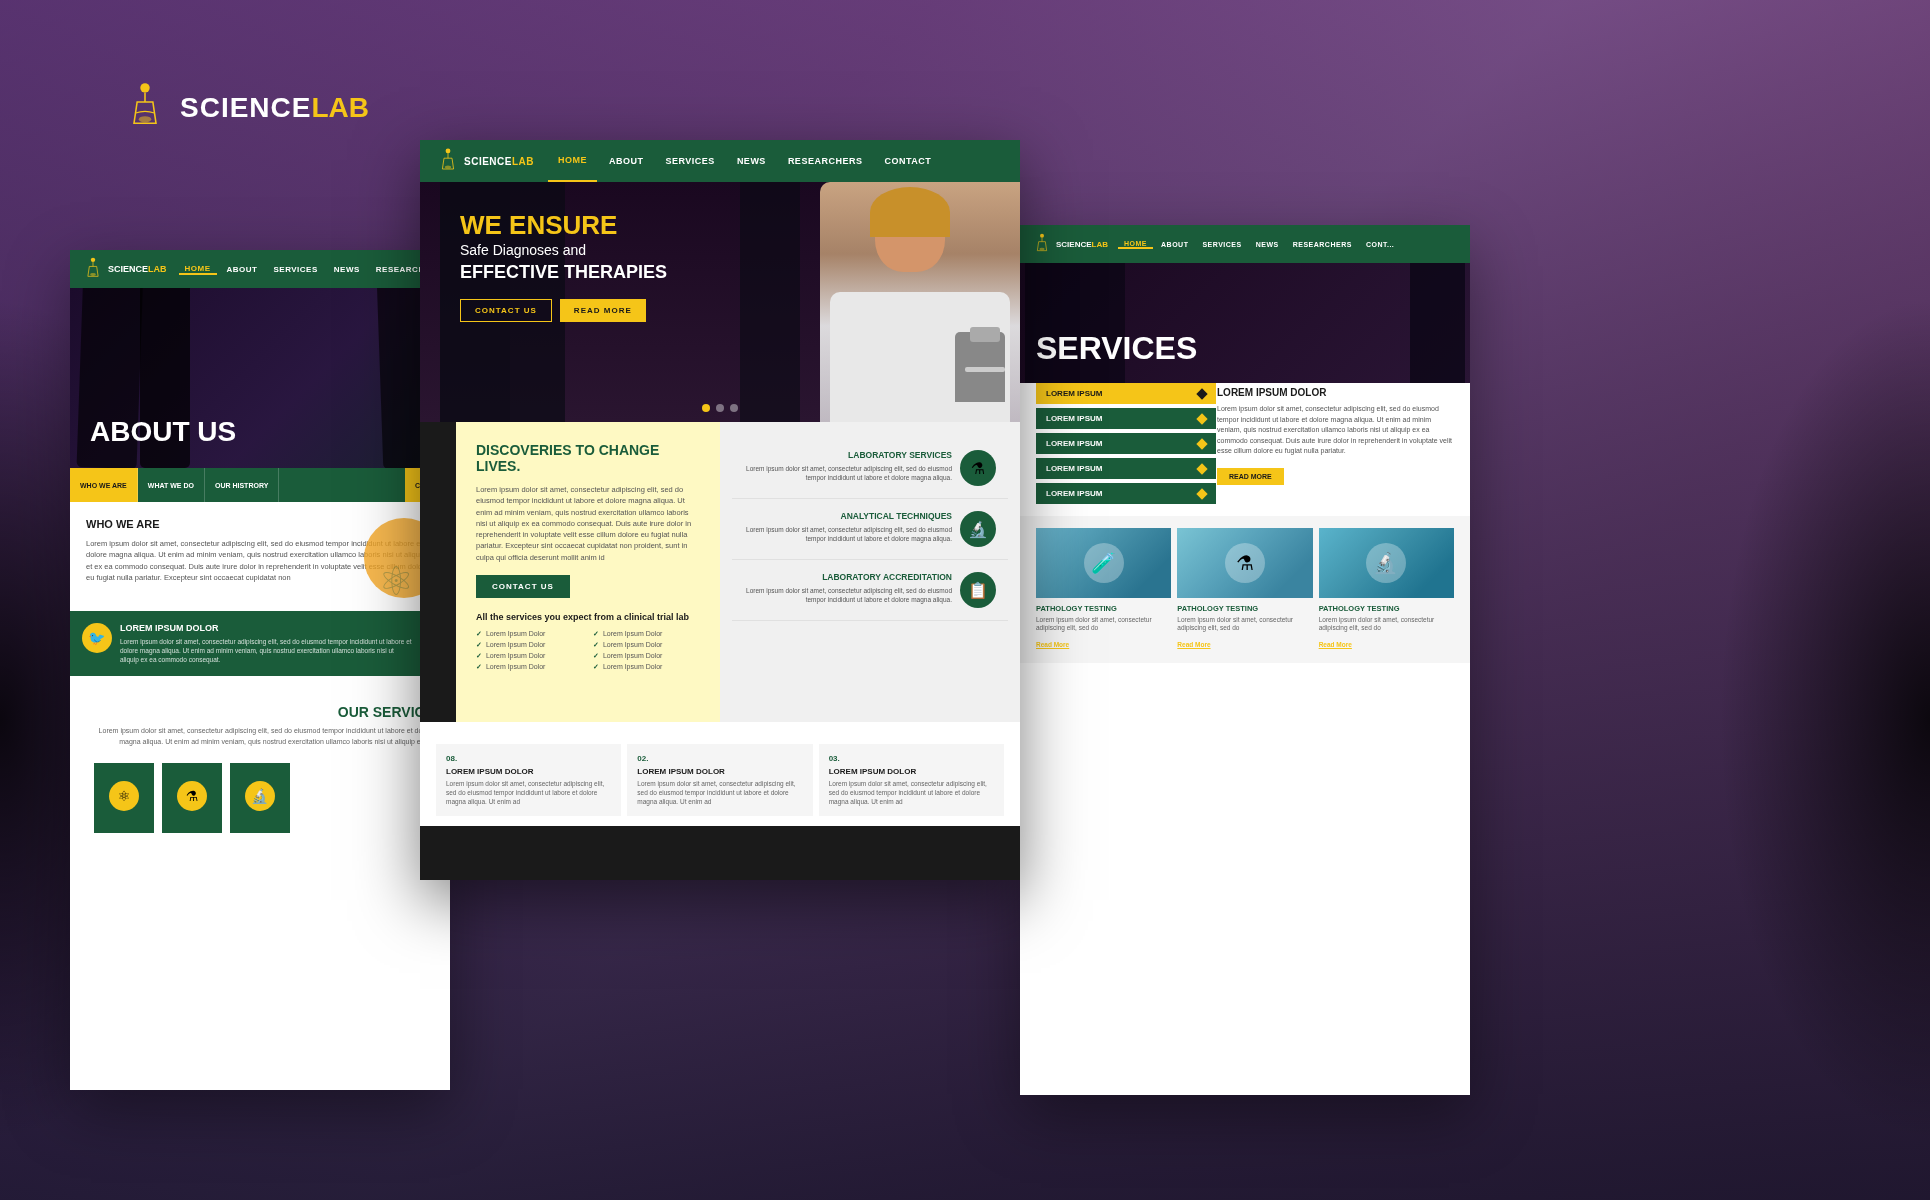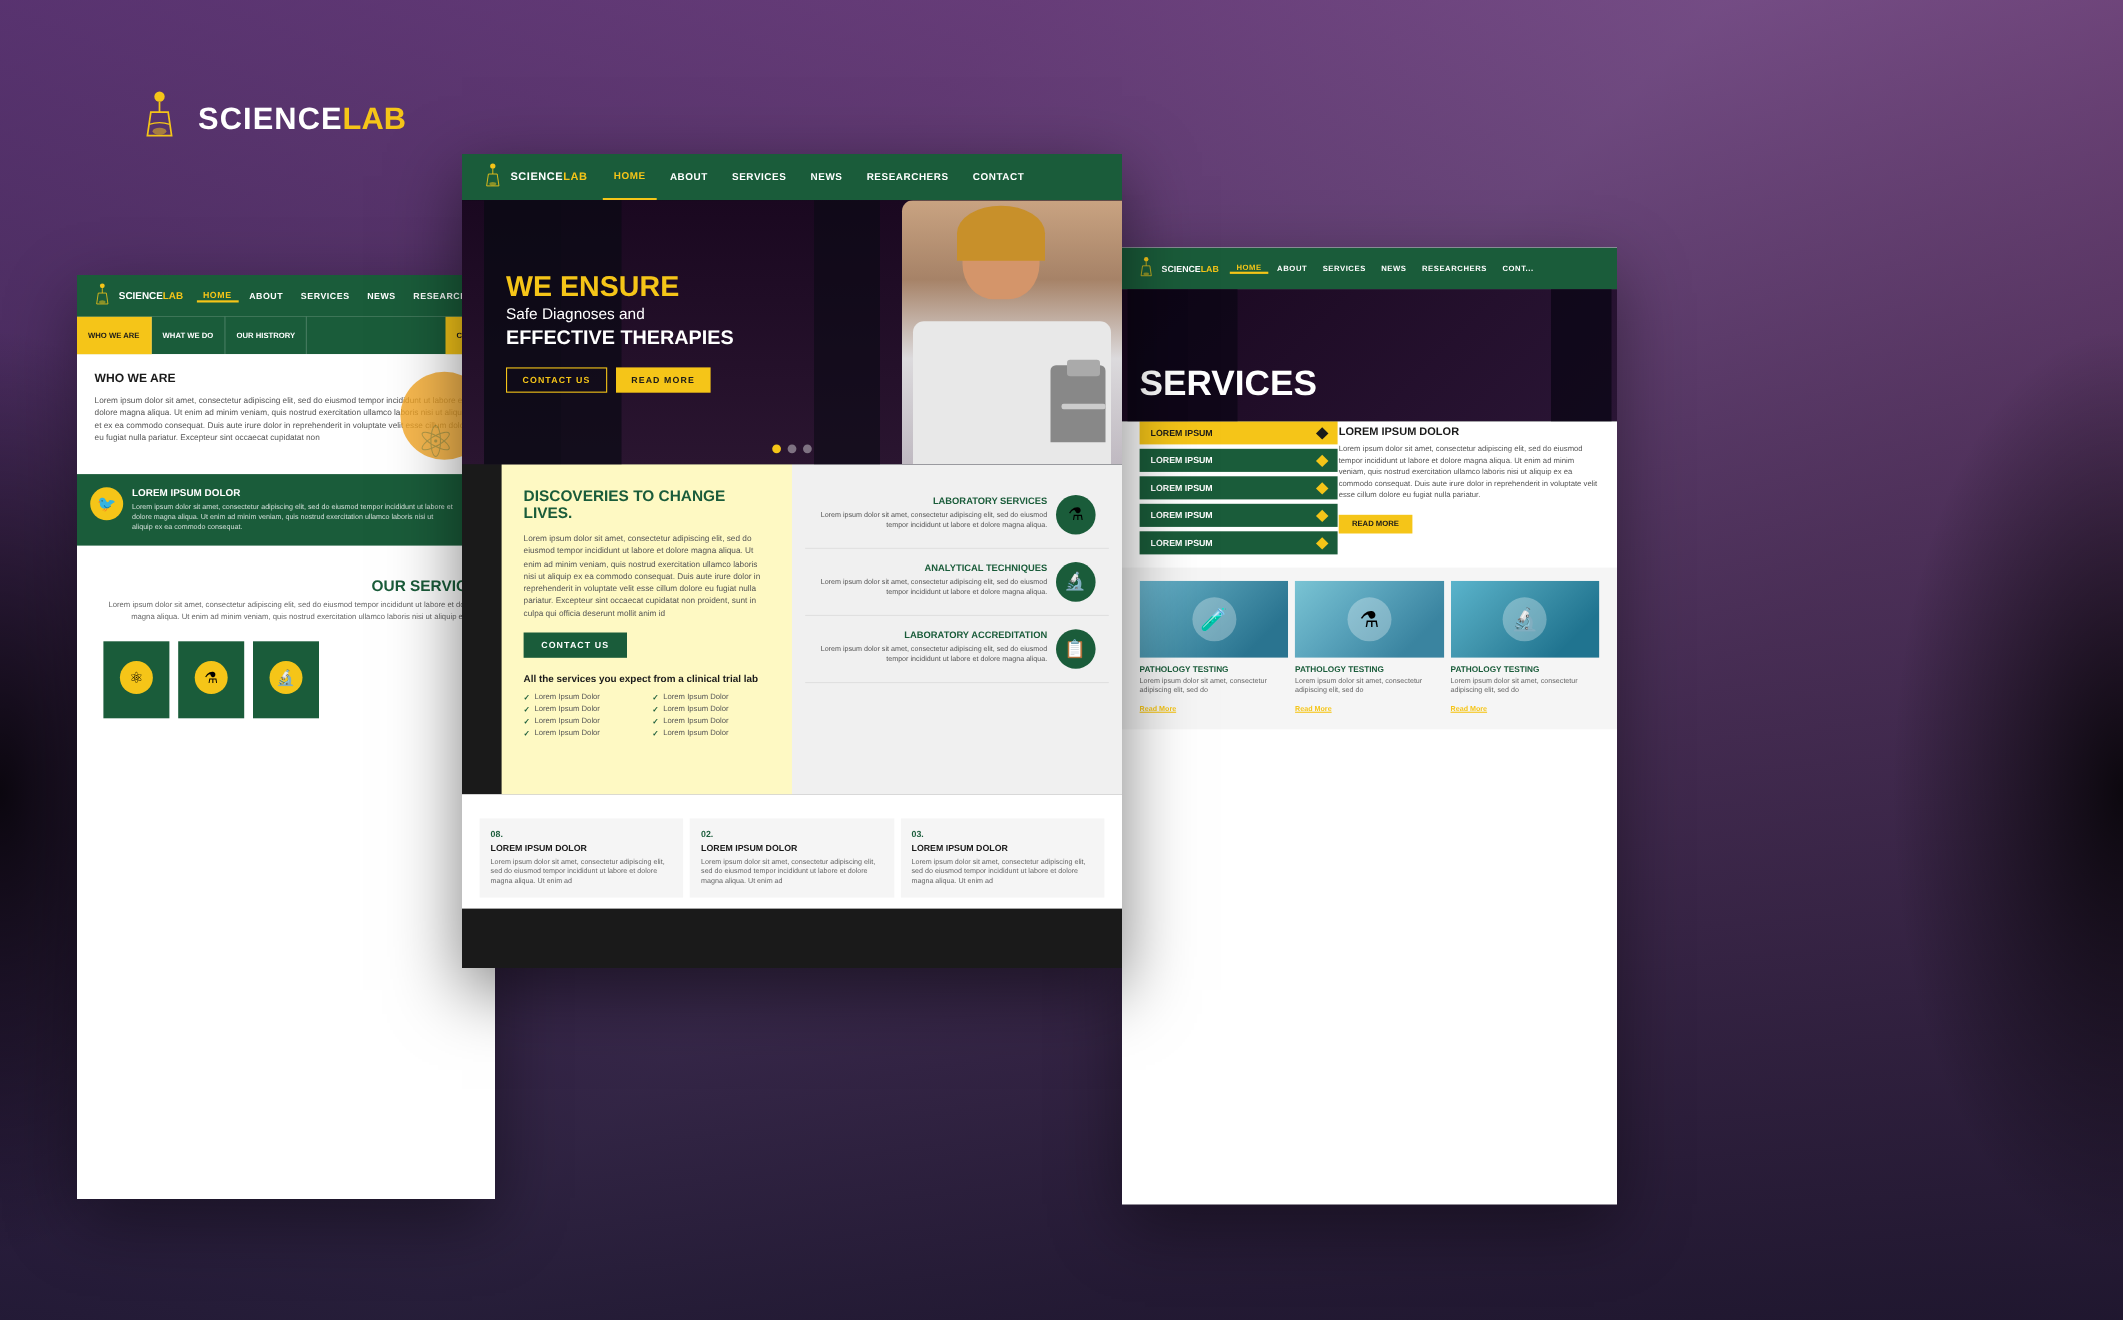--- a/index.html
+++ b/index.html
@@ -308,21 +308,21 @@
       border-bottom: 2px solid #f5c518;
     }
 
     
     .hero-section {
       height: 240px;
       background: linear-gradient(135deg, #1a0a2a 0%, #2a1a3a 50%, #1a2a3a 100%);
       position: relative;
       overflow: hidden;
       display: flex;
-      align-items: center;
+      align-items: flex-start;
       padding: 30px 40px;
     }
     .hero-bg-dark {
       position: absolute;
       top: 0; left: 0; right: 0; bottom: 0;
       background: rgba(0,0,0,0.7);
     }
     .hero-content {
       position: relative;
       z-index: 2;
@@ -707,20 +707,30 @@
       </svg>
       <span class="nav-logo-text">SCIENCE<span style="color:#f5c518">LAB</span></span>
     </div>
     <span class="nav-item active">HOME</span>
     <span class="nav-item">ABOUT</span>
     <span class="nav-item">SERVICES</span>
     <span class="nav-item">NEWS</span>
     <span class="nav-item">RESEARCHERS</span>
   </div>
 
+  <div class="about-hero">
+    <div class="about-hero-bg"></div>
+
+    <div style="position:absolute;top:0;left:0;right:0;bottom:0;background:linear-gradient(135deg,#1a0a2a 0%,#2a1540 60%,#1a2030 100%);opacity:0.9;z-index:1;"></div>
+
+    <div style="position:absolute;left:10px;top:-20px;width:60px;height:200px;background:rgba(0,0,0,0.6);border-radius:5px;z-index:1;transform:rotate(2deg);"></div>
+    <div style="position:absolute;left:70px;top:-30px;width:50px;height:210px;background:rgba(0,0,0,0.7);border-radius:5px;z-index:1;"></div>
+    <div style="position:absolute;right:10px;top:-10px;width:60px;height:190px;background:rgba(0,0,0,0.6);border-radius:5px;z-index:1;transform:rotate(-2deg);"></div>
+    <h1 style="position:relative;z-index:2;color:#fff;font-size:28px;font-weight:900;text-transform:uppercase;">ABOUT US</h1>
+  </div>
 
   <div class="about-tabs">
     <div class="about-tab active">WHO WE ARE</div>
     <div class="about-tab">WHAT WE DO</div>
     <div class="about-tab">OUR HISTRORY</div>
     <div class="about-tab-spacer"></div>
     <div class="about-tab-contact">CONT...</div>
   </div>
 
   <div class="about-content">

